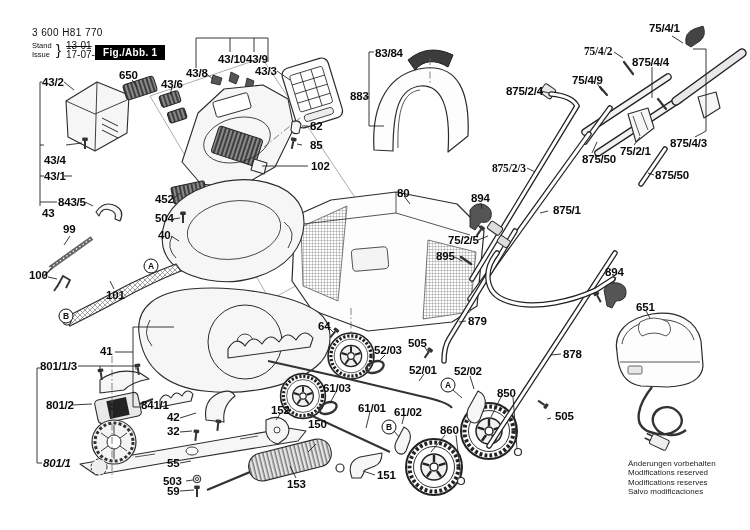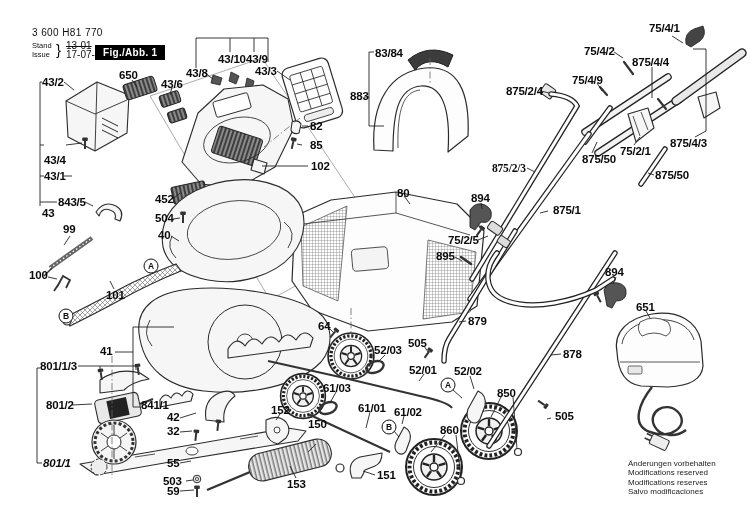--- a/index.html
+++ b/index.html
@@ -357,21 +357,21 @@
       <div class="part-label" style="left: 155px; top: 194px;">452</div>
       <div class="part-label" style="left: 155px; top: 213px;">504</div>
       <div class="part-label" style="left: 158px; top: 230px;">40</div>
       <div class="part-label" style="left: 375px; top: 48px;">83/84</div>
       <div class="part-label" style="left: 350px; top: 91px;">883</div>
       <div class="part-label" style="left: 310px; top: 121px;">82</div>
       <div class="part-label" style="left: 310px; top: 140px;">85</div>
       <div class="part-label" style="left: 311px; top: 161px;">102</div>
       <div class="part-label" style="left: 397px; top: 188px;">80</div>
       <div class="part-label" style="left: 649px; top: 23px;">75/4/1</div>
-      <div class="part-label" style="left: 584px; top: 46px;">75/4/2</div>
+      <div class="part-label" style="left: 584px; top: 46px; font-family: Liberation Serif, serif;">75/4/2</div>
       <div class="part-label" style="left: 632px; top: 57px;">875/4/4</div>
       <div class="part-label" style="left: 572px; top: 75px;">75/4/9</div>
       <div class="part-label" style="left: 506px; top: 86px;">875/2/4</div>
       <div class="part-label" style="left: 492px; top: 163px; font-family: Liberation Serif, serif;">875/2/3</div>
       <div class="part-label" style="left: 582px; top: 154px;">875/50</div>
       <div class="part-label" style="left: 620px; top: 146px;">75/2/1</div>
       <div class="part-label" style="left: 670px; top: 138px;">875/4/3</div>
       <div class="part-label" style="left: 655px; top: 170px;">875/50</div>
       <div class="part-label" style="left: 553px; top: 205px;">875/1</div>
       <div class="part-label" style="left: 471px; top: 193px;">894</div>

